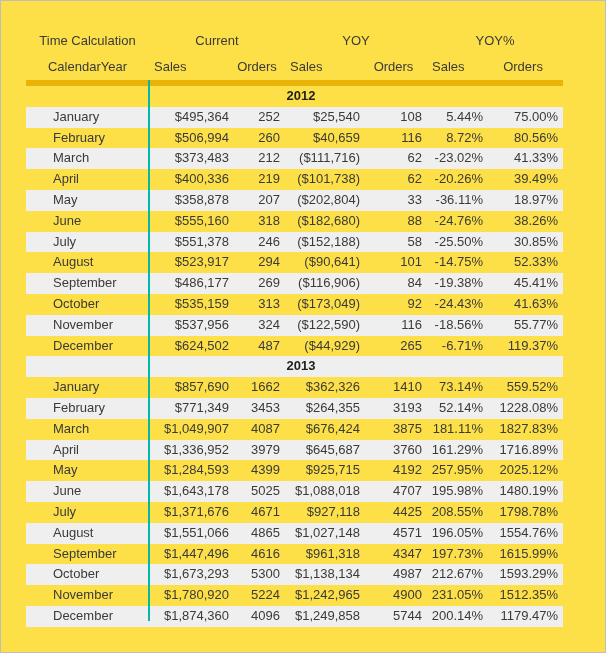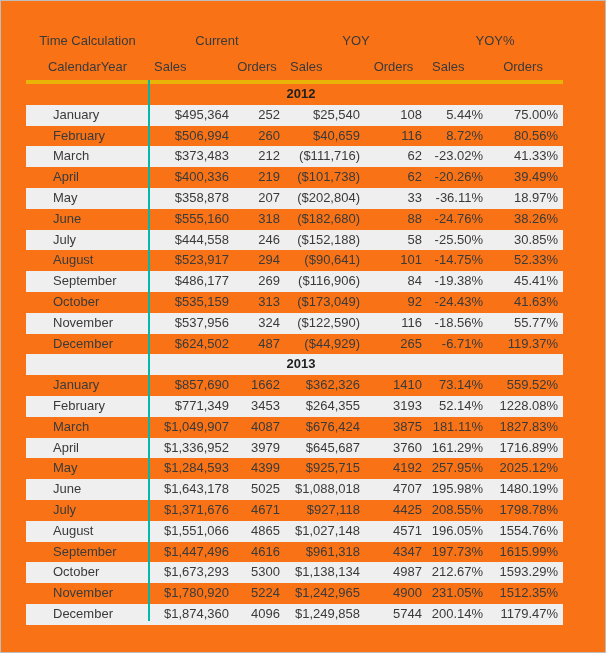--- a/index.html
+++ b/index.html
@@ -1,35 +1,35 @@
 <!DOCTYPE html>
 <html><head>
 <meta charset="utf-8">
 <style>
   html,body{margin:0;padding:0;width:606px;height:653px;overflow:hidden;background:#ffffff;}
   body{font-family:"Liberation Sans",sans-serif;color:#3a3a3a;-webkit-font-smoothing:antialiased;}
   .visual{
     position:relative;width:606px;height:653px;box-sizing:border-box;
-    border:1px solid #bdbdbd;background:#f97316;
+    border:1px solid #bdbdbd;background:#fde047;
   }
   table.matrix{
     position:absolute;left:25px;top:26px;width:537px;
     border-collapse:collapse;table-layout:fixed;
     font-size:13px;color:#3a3a3a;
   }
   col.c-rowhdr{width:123px;}
   col.c-cur-sales{width:85px;}
   col.c-cur-orders{width:51px;}
   col.c-yoy-sales{width:80px;}
   col.c-yoy-orders{width:62px;}
   col.c-yoyp-sales{width:61px;}
   col.c-yoyp-orders{width:75px;}
   thead th{font-weight:400;font-size:13px;color:#3a3a3a;padding:0;}
   tr.h1 th{height:26px;vertical-align:middle;}
-  tr.h2 th{height:27px;vertical-align:middle;border-bottom:4px solid #eab308;}
+  tr.h2 th{height:27px;vertical-align:middle;border-bottom:6px solid #eab308;}
   th.corner{text-align:center;}
   th.group{text-align:center;}
   th.m-sales{text-align:left;padding-left:5px;}
   th.m-orders{text-align:center;padding-right:5px;}
   tbody td{height:20.8px;line-height:20.8px;padding:0;white-space:nowrap;overflow:hidden;}
   tbody tr:nth-child(even){background:#efefef;}
   td.year{font-weight:700;color:#1f1f1f;padding-left:13px;text-align:center;}
   td.month{padding-left:27px;text-align:left;}
   td.num{text-align:right;padding-right:5px;}
   .vline{
@@ -121,21 +121,21 @@
           <td class="month">June</td>
           <td class="num">$555,160</td>
           <td class="num">318</td>
           <td class="num">($182,680)</td>
           <td class="num">88</td>
           <td class="num">-24.76%</td>
           <td class="num">38.26%</td>
         </tr>
         <tr>
           <td class="month">July</td>
-          <td class="num">$444,558</td>
+          <td class="num">$551,378</td>
           <td class="num">246</td>
           <td class="num">($152,188)</td>
           <td class="num">58</td>
           <td class="num">-25.50%</td>
           <td class="num">30.85%</td>
         </tr>
         <tr>
           <td class="month">August</td>
           <td class="num">$523,917</td>
           <td class="num">294</td>

